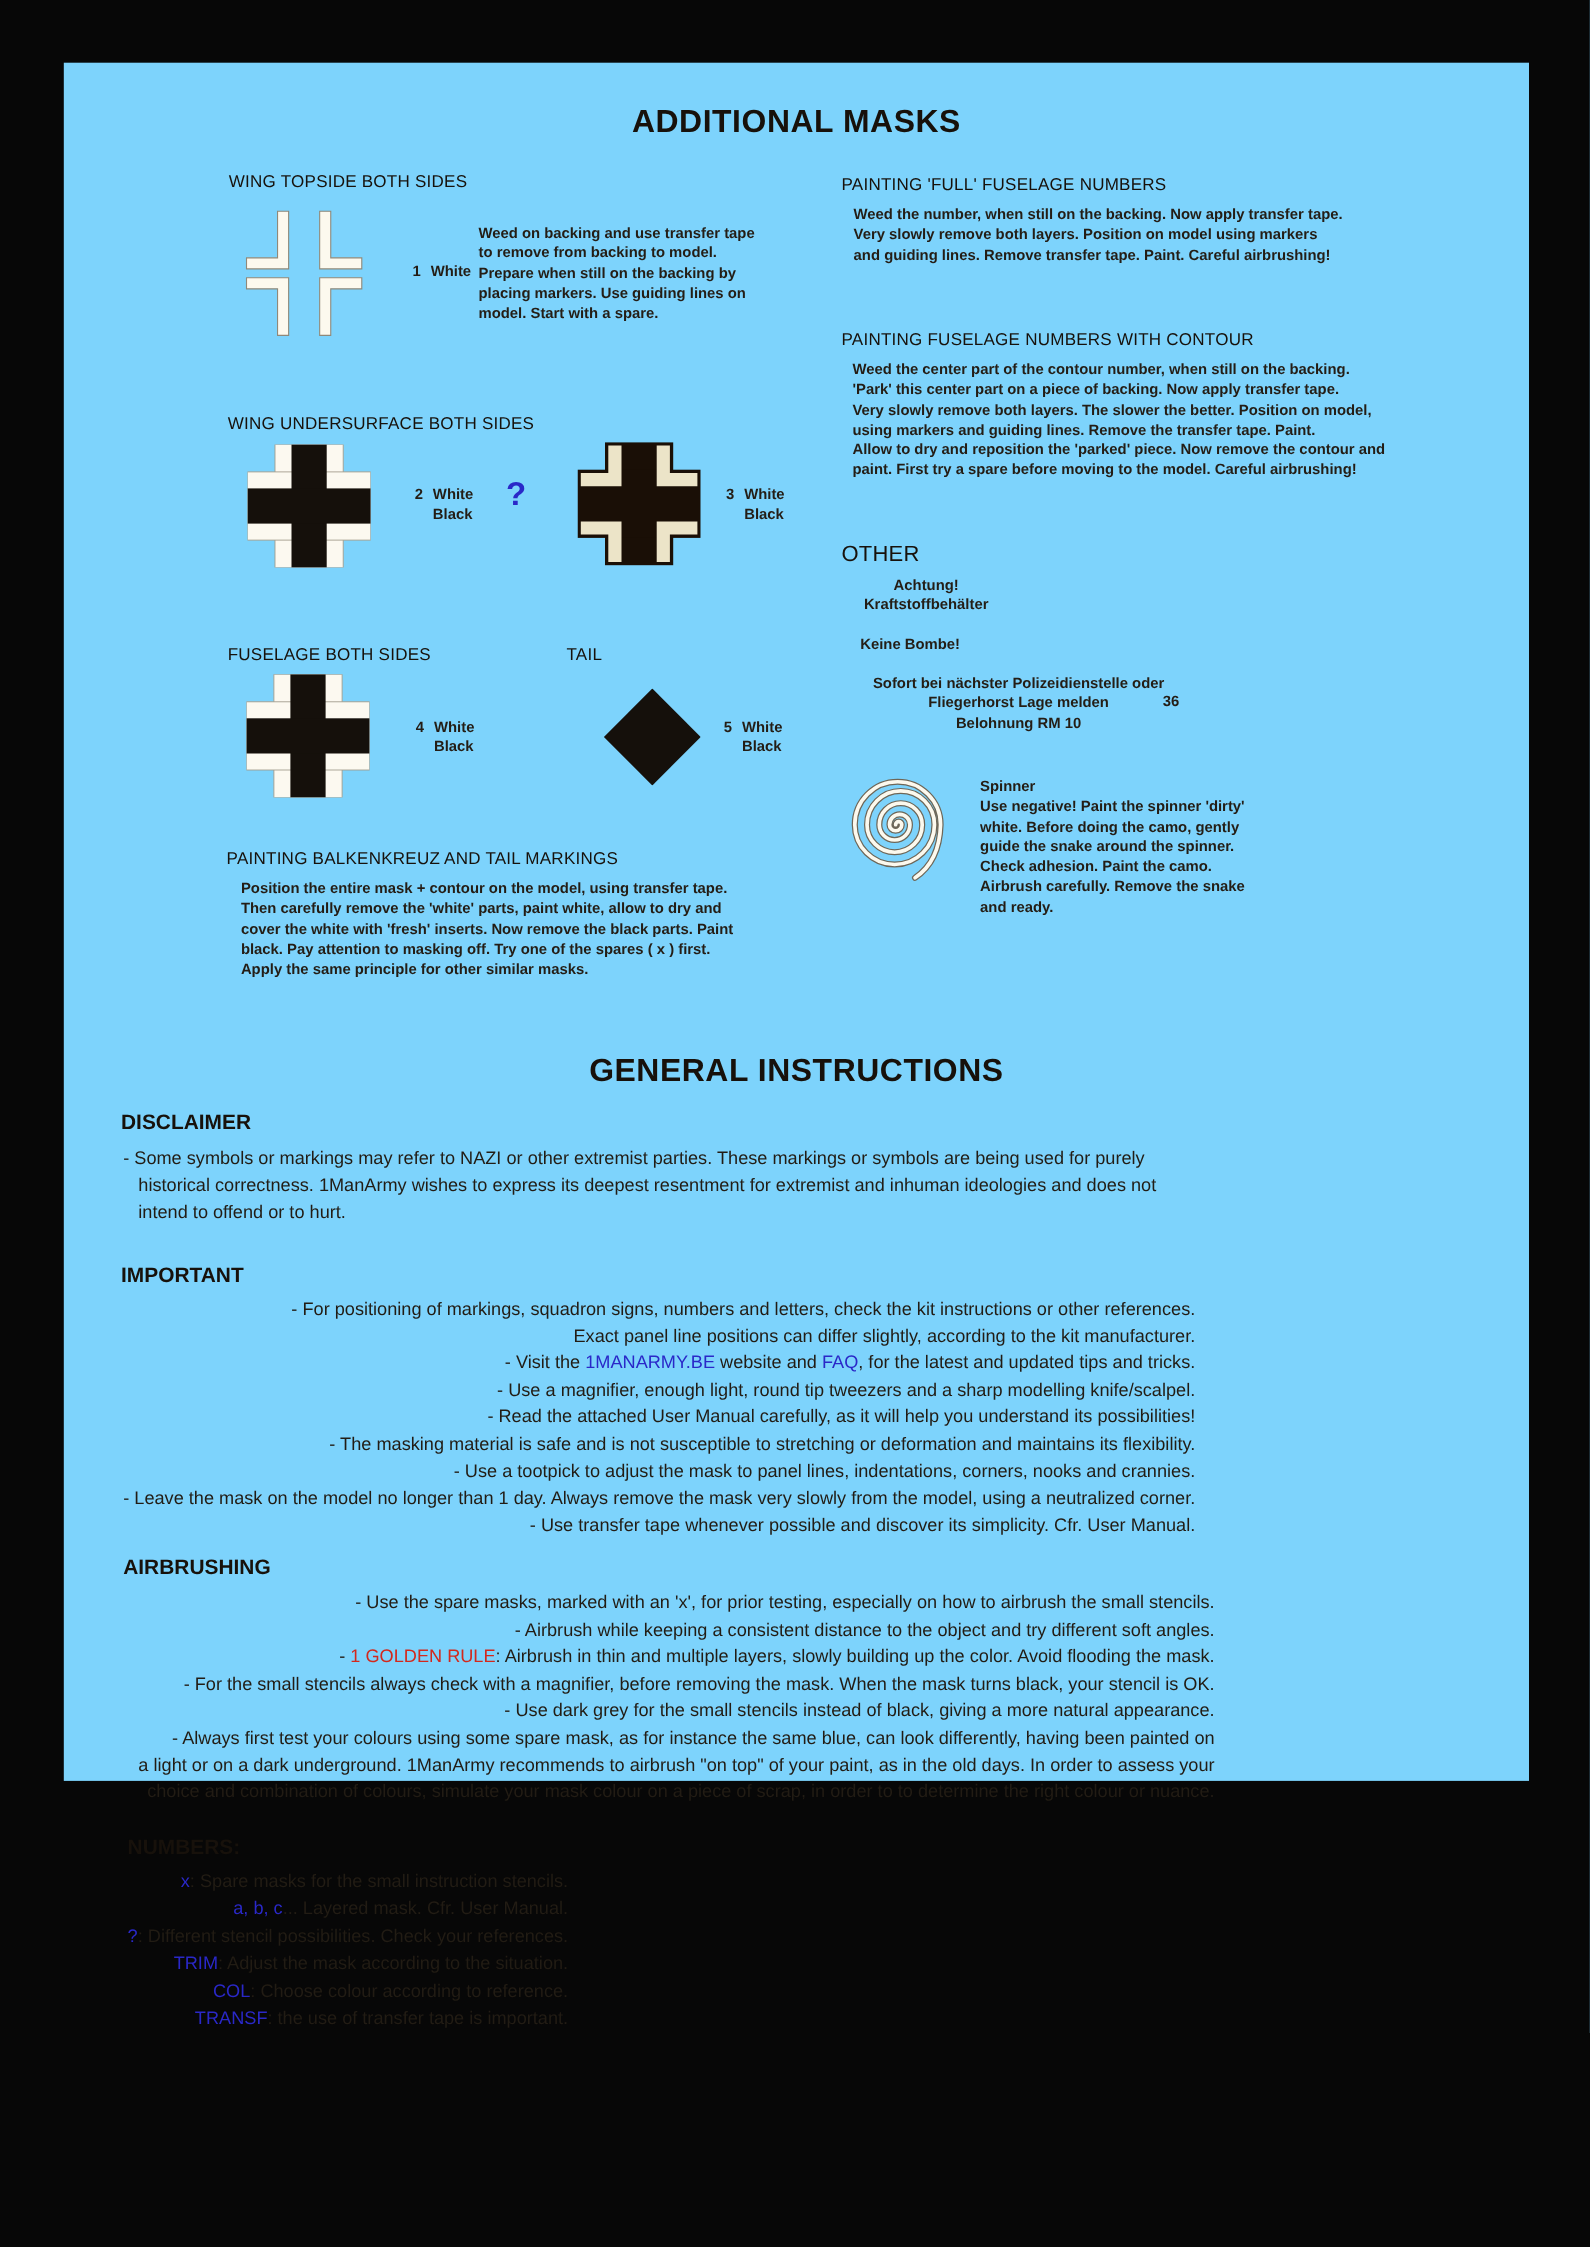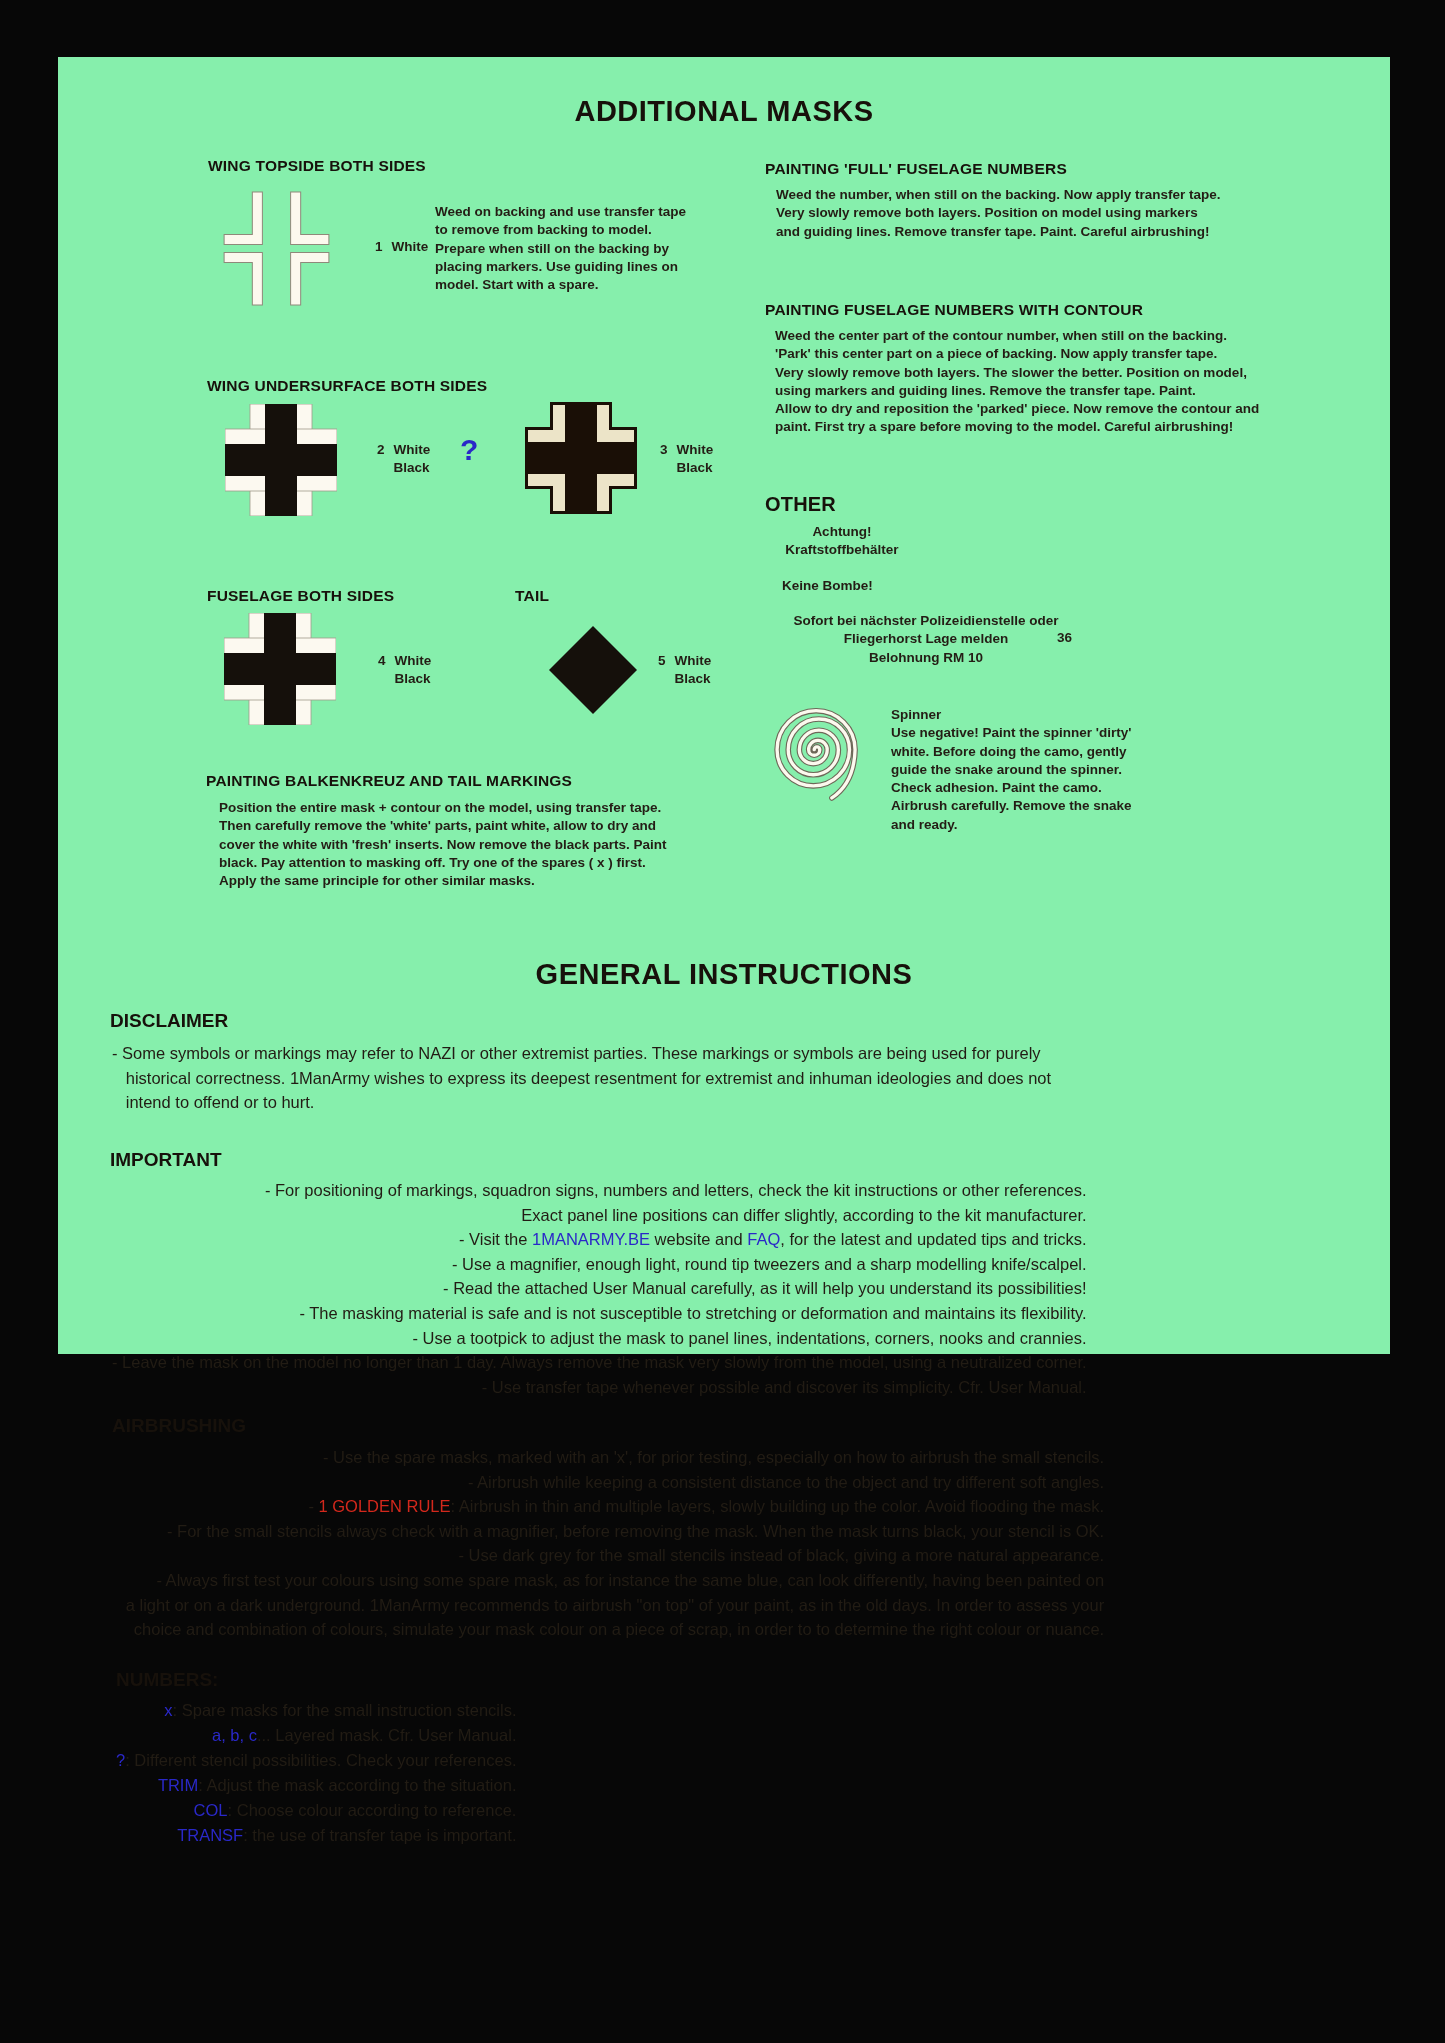--- a/index.html
+++ b/index.html
@@ -1,21 +1,21 @@
 <!DOCTYPE html>
 <html><head>
 <meta charset="utf-8">
 <style>
   html,body{margin:0;padding:0;background:#070707;}
   .stage{position:relative;width:1445px;height:2043px;background:#070707;overflow:hidden;
          font-family:"Liberation Sans",sans-serif;}
-  .sheet{position:absolute;left:58px;top:57px;width:1332px;height:1297px;background:#86efac;color:#221c14;}
+  .sheet{position:absolute;left:58px;top:57px;width:1332px;height:1562px;background:#7dd3fc;color:#221c14;}
   .h1{position:absolute;left:0;width:100%;text-align:center;font-size:29px;font-weight:bold;
       letter-spacing:0.5px;color:#17110b;}
-  .h2{position:absolute;font-size:15.5px;font-weight:bold;color:#17110b;letter-spacing:0.2px;white-space:nowrap;}
+  .h2{position:absolute;font-size:15.5px;font-weight:normal;color:#17110b;letter-spacing:0.2px;white-space:nowrap;}
   .h2big{font-size:20px;}
   .p{position:absolute;font-size:13.5px;line-height:18.3px;font-weight:bold;white-space:pre-line;color:#241d15;}
   .center{text-align:center;}
   .masklabel{position:absolute;display:flex;gap:9px;font-size:13.5px;line-height:18px;font-weight:bold;color:#241d15;}
   .mcols{white-space:pre-line;}
   .q{position:absolute;color:#2a28c8;font-size:30px;font-weight:bold;}
   .fig{position:absolute;}
   .gh{position:absolute;font-size:19px;font-weight:bold;color:#17110b;}
   .gp{position:absolute;font-size:16.5px;line-height:24.6px;white-space:pre-wrap;color:#221c14;}
   .glist{position:absolute;font-size:16.5px;line-height:24.6px;color:#221c14;}

